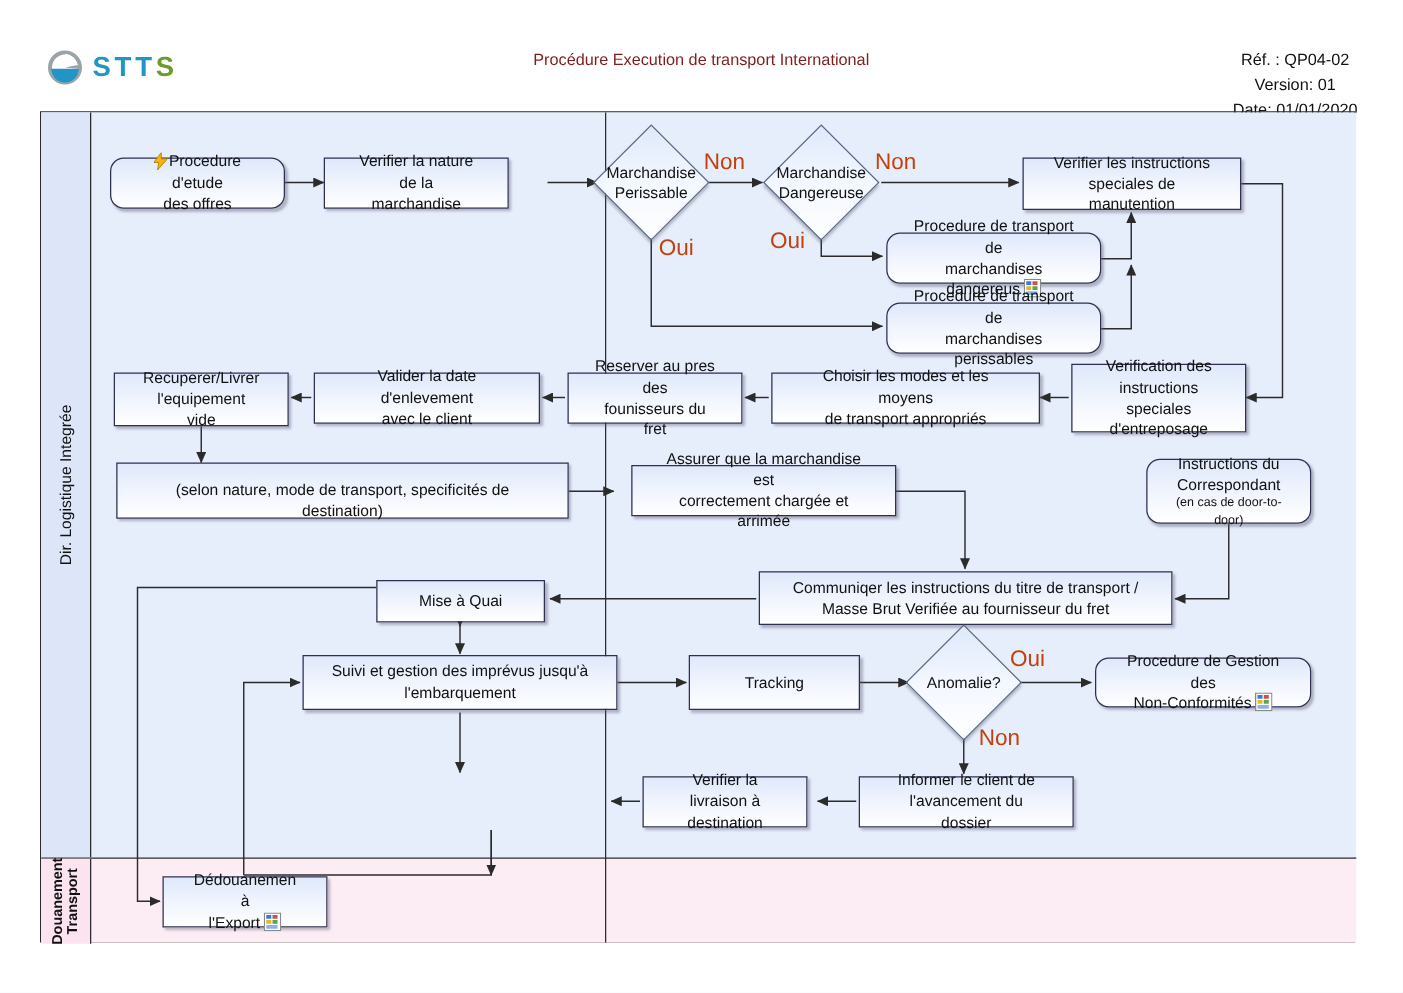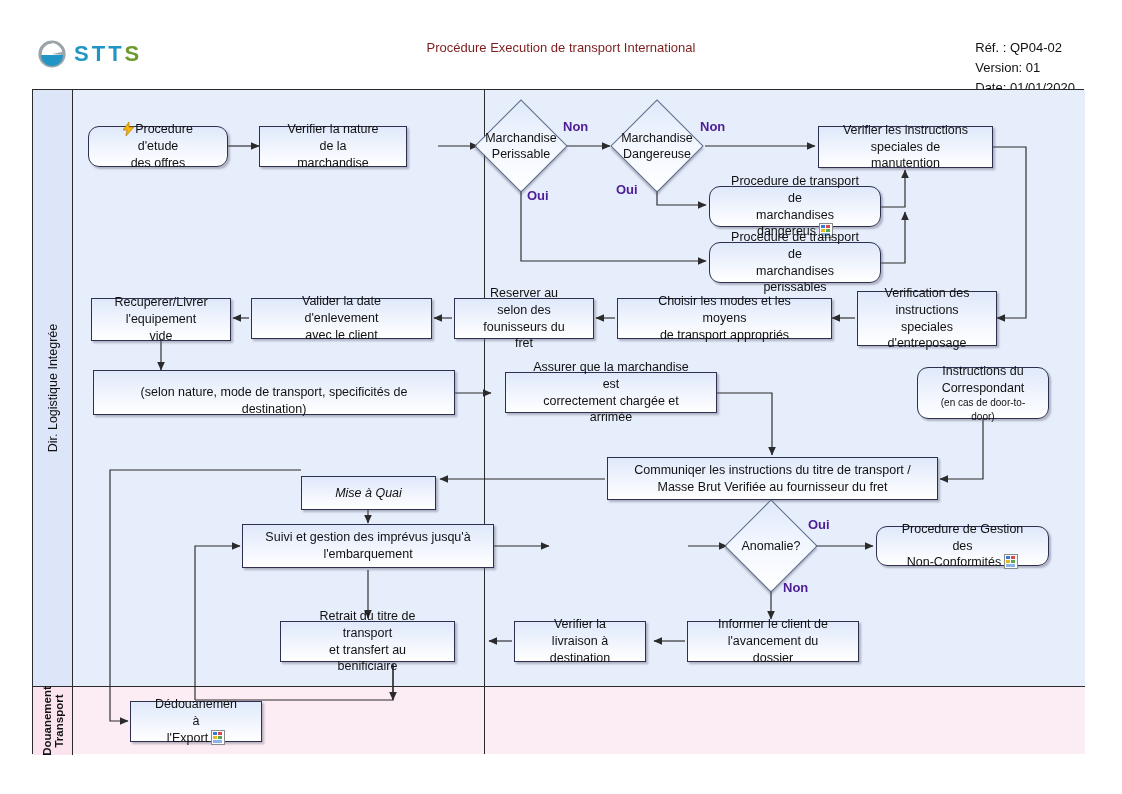--- a/index.html
+++ b/index.html
@@ -6,21 +6,21 @@
   body{width:1122px;height:794px;font-family:"Liberation Sans",sans-serif;-webkit-font-smoothing:antialiased;}
   #page{position:relative;width:1122px;height:794px;overflow:hidden;background:#fff;}
 
   
   .logo-wrap{position:absolute;left:38px;top:40px;display:flex;align-items:center;gap:8px;}
   .logo-mark{width:28px;height:28px;position:relative;}
   .logo-text{font-size:22px;font-weight:bold;letter-spacing:3px;}
   .lt-s1{color:#2196c4;}.lt-t1{color:#2196c4;}.lt-t2{color:#2196c4;}.lt-s2{color:#6c9a2e;}
 
   .doc-title{position:absolute;left:0;top:40px;width:1122px;text-align:center;font-size:13px;color:#7f1d1d;}
-  .ref-block{position:absolute;right:47px;top:38px;text-align:left;font-size:13px;color:#111;line-height:1.55;}
+  .ref-block{position:absolute;right:36px;top:38px;text-align:center;font-size:13px;color:#111;line-height:1.55;}
 
   
   .lane-frame{position:absolute;left:32px;top:89px;width:1052px;height:665px;border:1px solid #2b2b2b;box-sizing:border-box;}
   .lane-top{position:absolute;left:0;top:0;width:1052px;height:596px;background:#e6edfb;box-sizing:border-box;}
   .lane-bottom{position:absolute;left:0;top:596px;width:1052px;height:68px;background:#fcecf4;box-sizing:border-box;border-top:1px solid #2b2b2b;}
   .lane-hdr-top{position:absolute;left:0;top:0;width:40px;height:596px;border-right:1px solid #2b2b2b;box-sizing:border-box;background:#dde6f9;}
   .lane-hdr-bot{position:absolute;left:0;top:0;width:40px;height:68px;border-right:1px solid #2b2b2b;box-sizing:border-box;background:#fbe3ef;}
   .lane-label{position:absolute;left:50%;top:50%;transform:translate(-50%,-50%) rotate(-90deg);white-space:nowrap;font-size:12.5px;color:#111;}
   .lane-label-bot{position:absolute;left:50%;top:50%;transform:translate(-50%,-50%) rotate(-90deg);white-space:nowrap;font-size:11.5px;font-weight:bold;color:#111;line-height:1.05;text-align:center;}
   .lane-div{position:absolute;background:#2b2b2b;width:1px;}
@@ -41,21 +41,21 @@
   
   .dia{position:absolute;}
   .dia .dshape{position:absolute;left:0;top:0;width:100%;height:100%;
         background:linear-gradient(135deg,#dfe9fb 0%,#f3f7ff 50%,#ffffff 100%);
         border:1px solid #5a6a86;transform:rotate(45deg);box-sizing:border-box;
         box-shadow:2px 2px 2px rgba(90,90,110,.35);}
   .dia .dtxt{position:absolute;left:-22px;top:0;width:calc(100% + 44px);height:100%;
         display:flex;align-items:center;justify-content:center;text-align:center;
         font-size:12.5px;color:#111;line-height:1.3;}
 
-  .elabel{position:absolute;font-size:13px;color:#4c1d95;white-space:nowrap;font-weight:bold;}
+  .elabel{position:absolute;font-size:18px;color:#c2410c;white-space:nowrap;}
 
   
   .ic-doc{display:inline-block;width:14px;height:15px;vertical-align:-3px;position:relative;margin-left:3px;}
   .ic-bolt{display:inline-block;width:11px;height:14px;vertical-align:-3px;position:relative;margin-right:1px;}
 </style>
 </head>
 <body>
 
 <div id="page">
 
@@ -226,21 +226,21 @@
 instructions speciales
 d'entreposage</span>
     </div>
 
     <div class="node" style="left:617px;top:298px;width:215px;height:41px;">
       <span class="txt" style="white-space:pre-line;">Choisir les modes et les moyens
 de transport appropriés</span>
     </div>
 
     <div class="node" style="left:454px;top:298px;width:140px;height:41px;">
-      <span class="txt" style="white-space:pre-line;">Reserver au selon des
+      <span class="txt" style="white-space:pre-line;">Reserver au pres des
 founisseurs du fret</span>
     </div>
 
     <div class="node" style="left:251px;top:298px;width:181px;height:41px;">
       <span class="txt" style="white-space:pre-line;">Valider la date d'enlevement
 avec le client</span>
     </div>
 
     <div class="node" style="left:91px;top:298px;width:140px;height:43px;">
       <span class="txt" style="white-space:pre-line;">Recuperer/Livrer
@@ -265,29 +265,32 @@
 Correspondant</span>
         <span class="sub">(en cas de door-to-door)</span>
       </span>
     </div>
 
     <div class="node" style="left:607px;top:457px;width:331px;height:43px;">
       <span class="txt" style="white-space:pre-line;">Communiqer les instructions du titre de transport /
 Masse Brut Verifiée au fournisseur du fret</span>
     </div>
 
-    <div class="node" style="left:301px;top:476px;width:135px;height:34px;font-style:italic;">
+    <div class="node" style="left:301px;top:464px;width:135px;height:34px;">
       <span class="txt">Mise à Quai</span>
     </div>
 
     <div class="node" style="left:242px;top:524px;width:252px;height:44px;">
       <span class="txt" style="white-space:pre-line;">Suivi et gestion des imprévus jusqu'à
 l'embarquement</span>
     </div>
 
+    <div class="node" style="left:551px;top:524px;width:137px;height:44px;">
+      <span class="txt">Tracking</span>
+    </div>
 
     <div class="dia" style="left:738px;top:513px;width:66px;height:66px;">
       <span class="dshape"></span>
       <span class="dtxt">Anomalie?</span>
     </div>
 
     <div class="node round" style="left:876px;top:526px;width:173px;height:40px;">
       <span class="txt"><span style="white-space:pre-line;">Procedure de Gestion des
 Non-Conformités</span><span class="ic-doc">
         <svg width="14" height="15" viewBox="0 0 14 15">
@@ -304,24 +307,20 @@
     <div class="node" style="left:687px;top:621px;width:172px;height:41px;">
       <span class="txt" style="white-space:pre-line;">Informer le client de
 l'avancement du dossier</span>
     </div>
 
     <div class="node" style="left:514px;top:621px;width:132px;height:41px;">
       <span class="txt" style="white-space:pre-line;">Verifier la livraison à
 destination</span>
     </div>
 
-    <div class="node" style="left:280px;top:621px;width:175px;height:41px;">
-      <span class="txt" style="white-space:pre-line;">Retrait du titre de transport
-et transfert au benificiaire</span>
-    </div>
 
     <div class="node" style="left:130px;top:701px;width:132px;height:41px;">
       <span class="txt"><span style="white-space:pre-line;">Dédouanemen à
 l'Export</span><span class="ic-doc">
         <svg width="14" height="15" viewBox="0 0 14 15">
               <rect x="0.5" y="0.5" width="13" height="14" fill="#fdfdfd" stroke="#8a8a8a"></rect>
               <rect x="2" y="2" width="4" height="3" fill="#3c78d8"></rect>
               <rect x="7" y="2" width="4" height="3" fill="#d94a4a"></rect>
               <rect x="2" y="6" width="4" height="3" fill="#e8b820"></rect>
               <rect x="7" y="6" width="4" height="3" fill="#55a84e"></rect>

